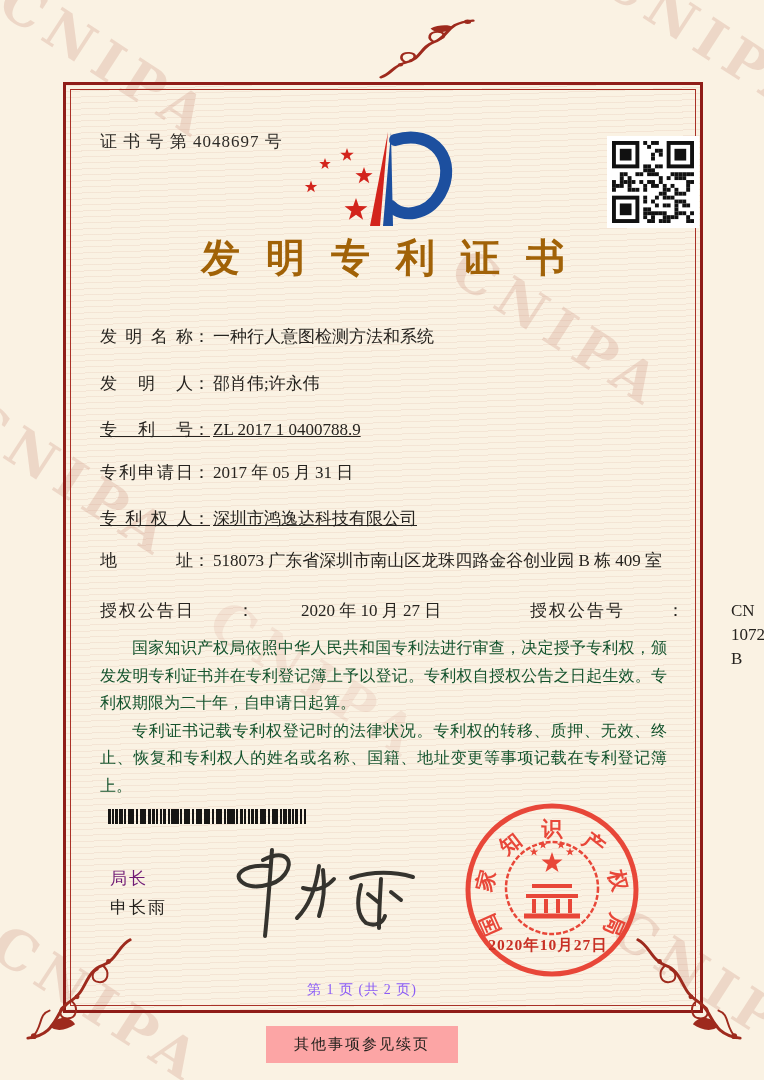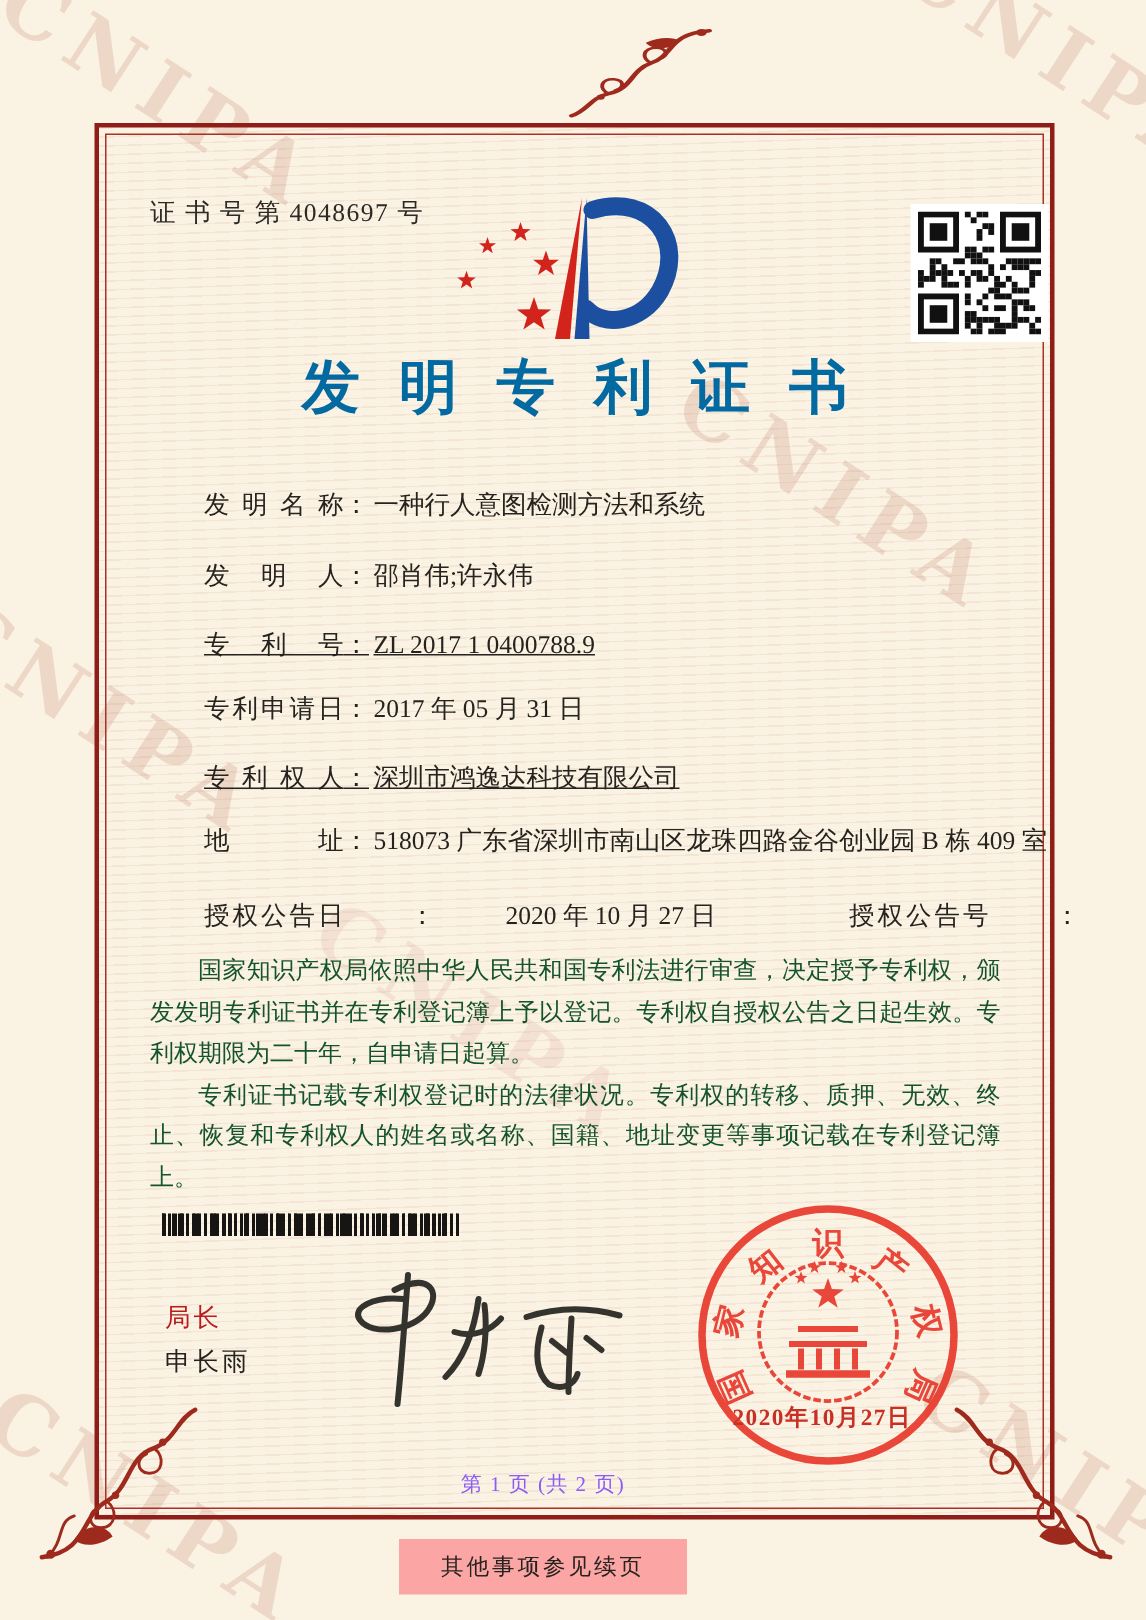--- a/index.html
+++ b/index.html
@@ -28,27 +28,27 @@
   
   .cert-no {
     position:absolute; left:100px; top:130px; font-size:17px; color:#2d2a26;
     letter-spacing:1px;
   }
   .logo { position:absolute; left:298px; top:124px; }
   .qr { position:absolute; left:607px; top:136px; width:92px; height:92px;
         background:#fff; padding:5px; }
   .title {
     position:absolute; left:63px; top:231px; width:640px; text-align:center;
-    font-size:39px; font-weight:bold; color:#0369a1;
+    font-size:39px; font-weight:bold; color:#a16207;
     letter-spacing:26px; text-indent:26px;
   }
   
   .frow {
     position:absolute; left:100px; display:flex; font-size:17px; color:#26231f;
-    line-height:24px; width:566px;margin-left:36px;
+    line-height:24px; width:566px;
   }
   .flabel { display:inline-block; width:93px; text-align:justify; text-align-last:justify; flex:none; }
   .fcolon { flex:none; }
   .fvalue { margin-left:3px; }
   .fvalue.addr { width:462px; }
   .fvalue.narrow { width:181px; flex:none; }
   
   .paras {
     position:absolute; left:100px; top:634px; width:567px;
     font-size:16px; line-height:27.5px; color:#14532d; text-align:justify;
@@ -56,21 +56,21 @@
   .paras p { text-indent:2em; }
   
   .barcode {
     position:absolute; left:108px; top:809px; width:198px; height:15px;
     background-image:
       repeating-linear-gradient(90deg,#161514 0 2px,rgba(0,0,0,0) 2px 4px),
       repeating-linear-gradient(90deg,#161514 0 1px,rgba(0,0,0,0) 1px 7px),
       repeating-linear-gradient(90deg,#161514 0 3px,rgba(0,0,0,0) 3px 11px);
   }
   
-  .signer-title { position:absolute; left:110px; top:867px; font-size:17px; color:#b91c1c; letter-spacing:2px;}
+  .signer-title { position:absolute; left:110px; top:867px; font-size:17px; color:#701a75; letter-spacing:2px;}
   .signer-name  { position:absolute; left:110px; top:896px; font-size:17px; color:#26231f; letter-spacing:2px;}
   .signature { position:absolute; left:215px; top:846px; }
   .seal { position:absolute; left:462px; top:800px; }
   .seal-char { font-size:21px; font-weight:bold; fill:#e7392b;
                font-family:"Liberation Serif","DejaVu Serif",serif; text-anchor:middle; }
   .seal-date { font-size:15.5px; font-weight:bold; fill:#c42015;
                font-family:"Liberation Serif","DejaVu Serif",serif; text-anchor:middle;
                letter-spacing:1px; }
   
   .page-footer {

